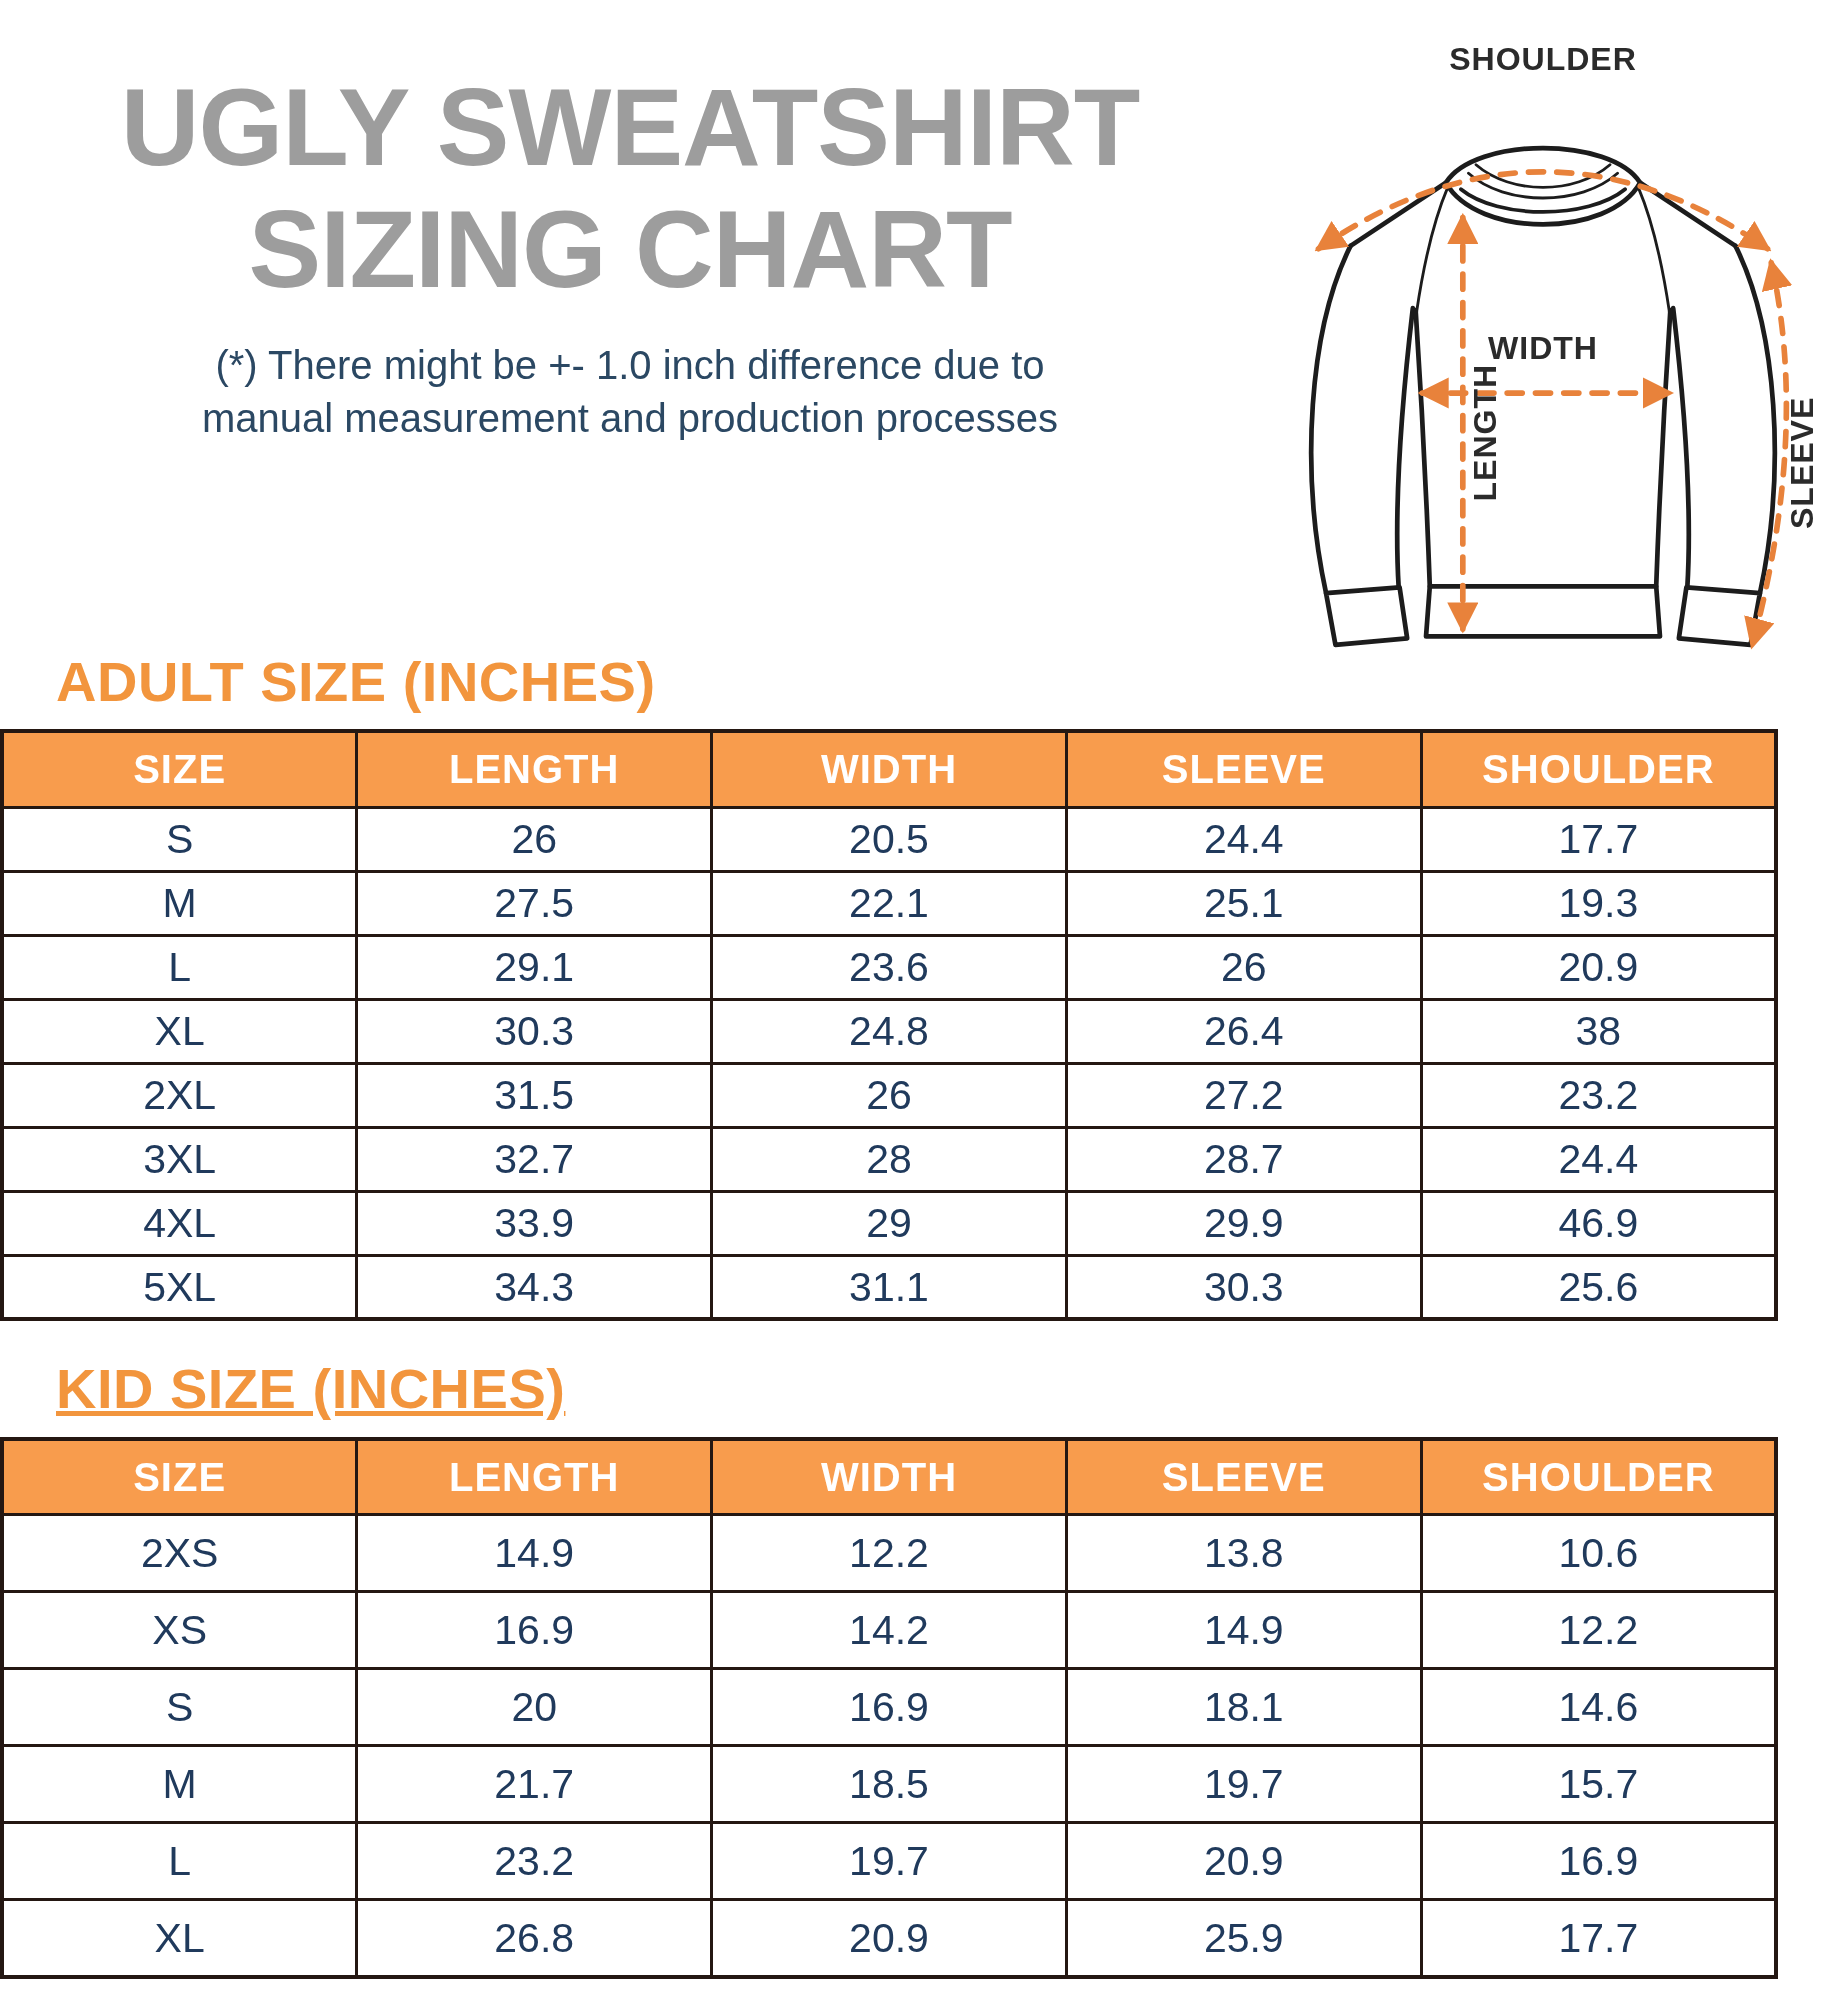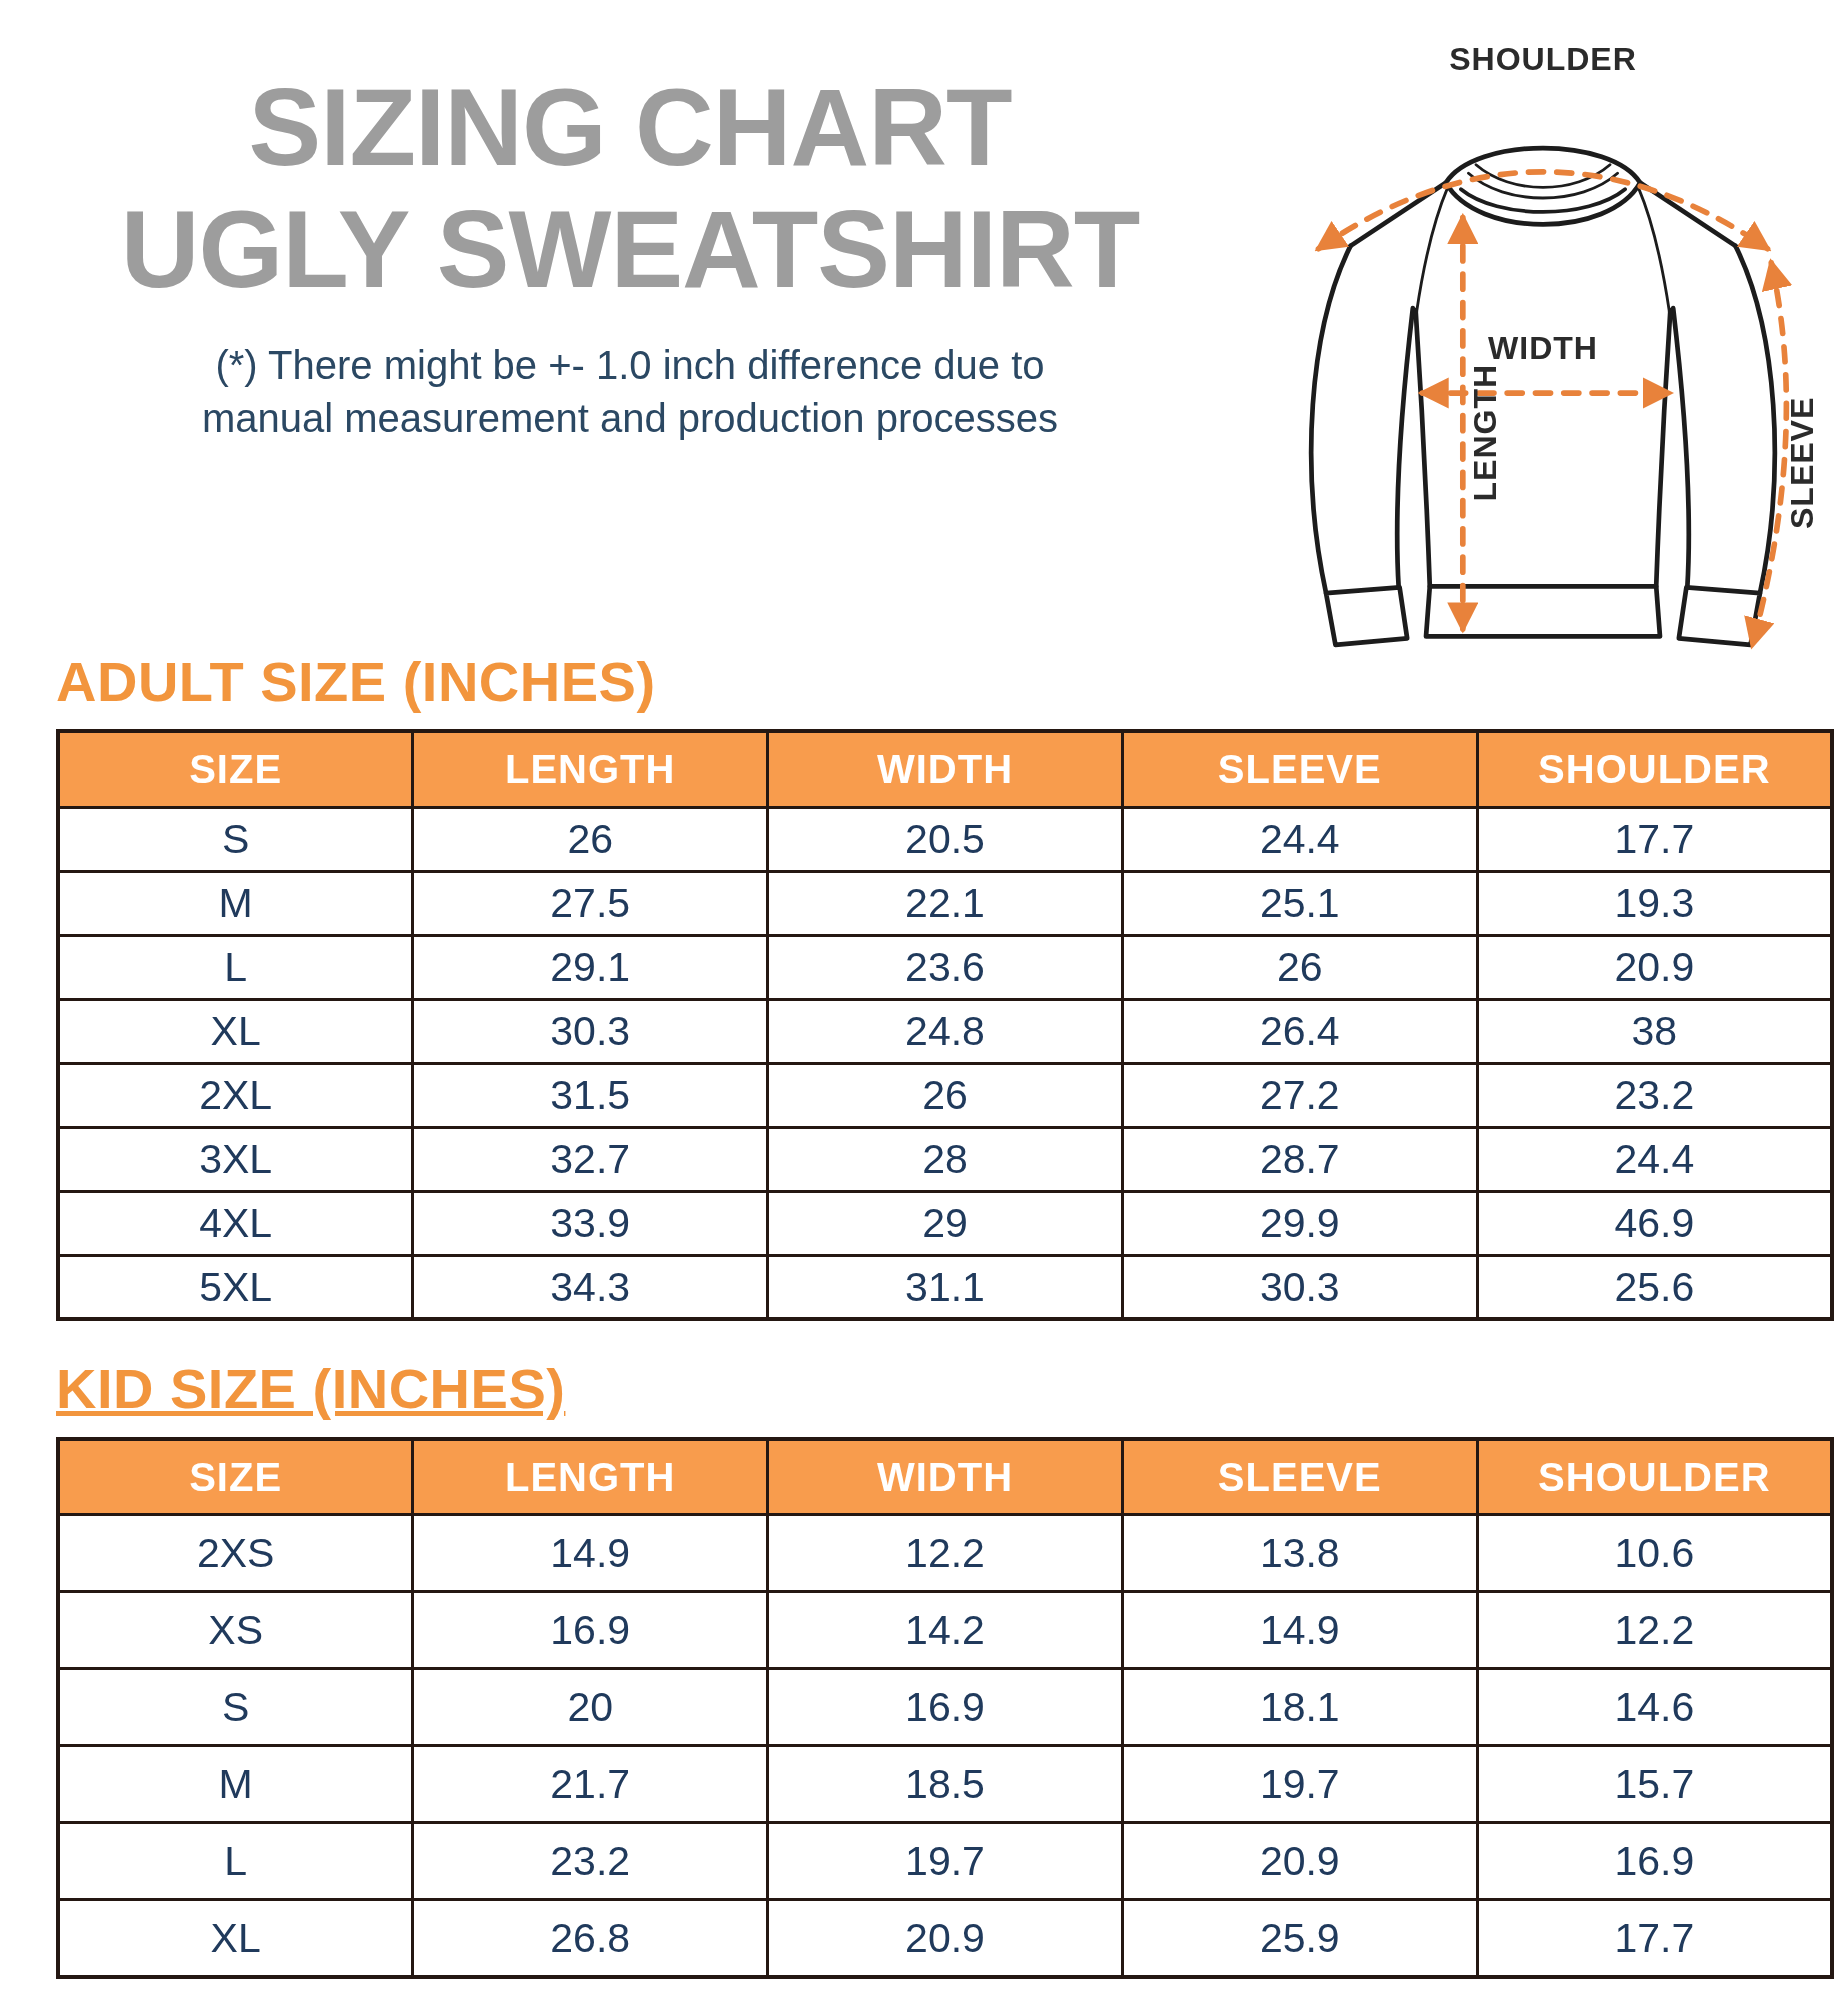--- a/index.html
+++ b/index.html
@@ -49,21 +49,20 @@
   .section-heading{
     font-size:56px;
     font-weight:800;
     color:var(--heading-orange);
     letter-spacing:0.5px;
     margin:9.8px 0 15.6px 56px;
   }
   .section-heading.kid{margin-top:35px;text-decoration:underline;}
   table.size-table{
     border-collapse:collapse;
-    margin-left:56px;
     width:1778px;
     table-layout:fixed;
     border:4.9px solid var(--table-border);
   }
   table.size-table th, table.size-table td{
     border:3.9px solid var(--table-border);
     text-align:center;
     vertical-align:middle;
   }
   table.size-table th{
@@ -93,22 +92,22 @@
   }
 </style>
 </head>
 <body>
 
 <div class="page">
 
   <div class="header-row">
     <div class="title-block">
       <div class="big-title">
+        <div>UGLY SWEATSHIRT</div>
         <div>SIZING CHART</div>
-        <div>UGLY SWEATSHIRT</div>
       </div>
       <div class="disclaimer">
         <div>(*) There might be +- 1.0 inch difference due to</div>
         <div>manual measurement and production processes</div>
       </div>
     </div>
 
     <div class="diagram-block">
       <svg width="566" height="634" viewBox="0 0 600 672">
         <defs>

